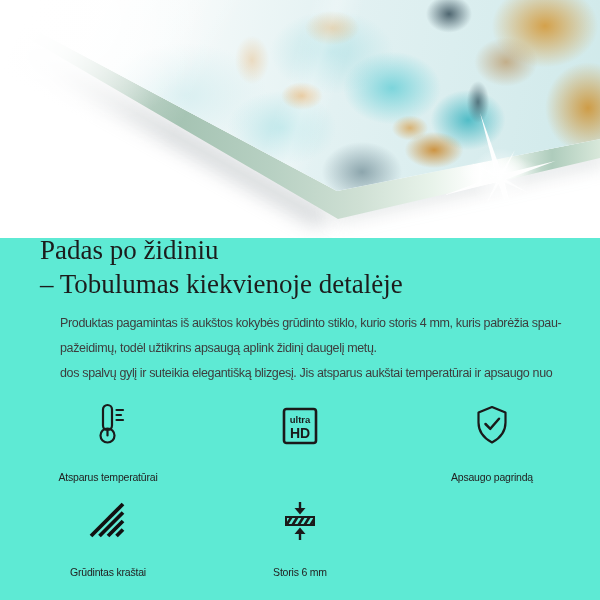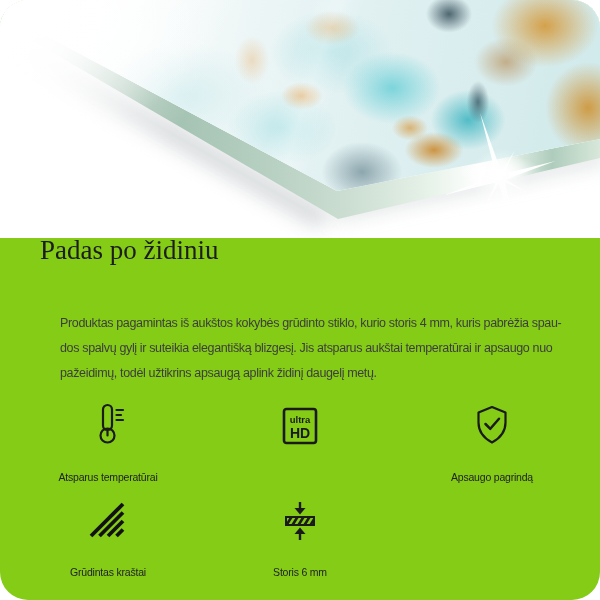--- a/index.html
+++ b/index.html
@@ -1,21 +1,20 @@
 <!DOCTYPE html>
 <html><head>
 <meta charset="utf-8">
 <style>
   * { margin: 0; padding: 0; box-sizing: border-box; }
   html, body { background: #ffffff; }
   .page {
     position: relative; width: 600px; height: 600px;
-    background: #84cc16; overflow: hidden;
+    background: #5eead4; overflow: hidden;
     font-family: "Liberation Sans", sans-serif;
-    border-radius: 28px;
   }
 
   
   .hero { position: absolute; left: 0; top: 0; width: 600px; height: 238px; overflow: hidden; background: #fff; }
   .shadow { position: absolute; transform-origin: 0 0; filter: blur(9px); border-radius: 14px; }
   .shadow.s1 { left: -6px; top: 20px; width: 388px; height: 22px; transform: rotate(29.6deg); background: rgba(145,155,160,0.35); }
   .shadow.s2 { left: 330px; top: 208px; width: 282px; height: 15px; transform: rotate(-12.1deg); background: rgba(150,160,165,0.28); }
   .glass-edge {
     position: absolute; left: 0; top: 0; width: 600px; height: 238px;
     clip-path: polygon(0px 11px, 337px 191px, 600px 139px, 600px 158px, 338px 219px, 0px 22px);
@@ -105,26 +104,27 @@
           <polygon points="70,38 71.8,70 70,102 68.2,70"></polygon>
           <polygon points="38,70 70,68.2 102,70 70,71.8"></polygon>
         </g>
         <circle cx="70" cy="70" r="6" fill="#ffffff"></circle>
       </g>
     </svg>
   </div>
 
   <h1 class="heading">
     <div>Padas po židiniu</div>
+    <div>– Tobulumas kiekvienoje detalėje</div>
   </h1>
 
   <div class="desc">
     <div>Produktas pagamintas iš aukštos kokybės grūdinto stiklo, kurio storis 4 mm, kuris pabrėžia spau-</div>
+    <div>pažeidimų, todėl užtikrins apsaugą aplink židinį daugelį metų.</div>
     <div>dos spalvų gylį ir suteikia elegantišką blizgesį. Jis atsparus aukštai temperatūrai ir apsaugo nuo</div>
-    <div>pažeidimų, todėl užtikrins apsaugą aplink židinį daugelį metų.</div>
   </div>
 
   <div class="features">
 
     <div class="feature">
       <div class="icon-box">
         <svg width="40" height="44" viewBox="0 0 40 44">
           <rect class="stroke" x="15" y="3" width="9" height="25" rx="4.5"></rect>
           <circle class="stroke" cx="19.5" cy="33.5" r="7"></circle>
           <line class="stroke" x1="19.5" y1="29.5" x2="19.5" y2="33.5"></line>

